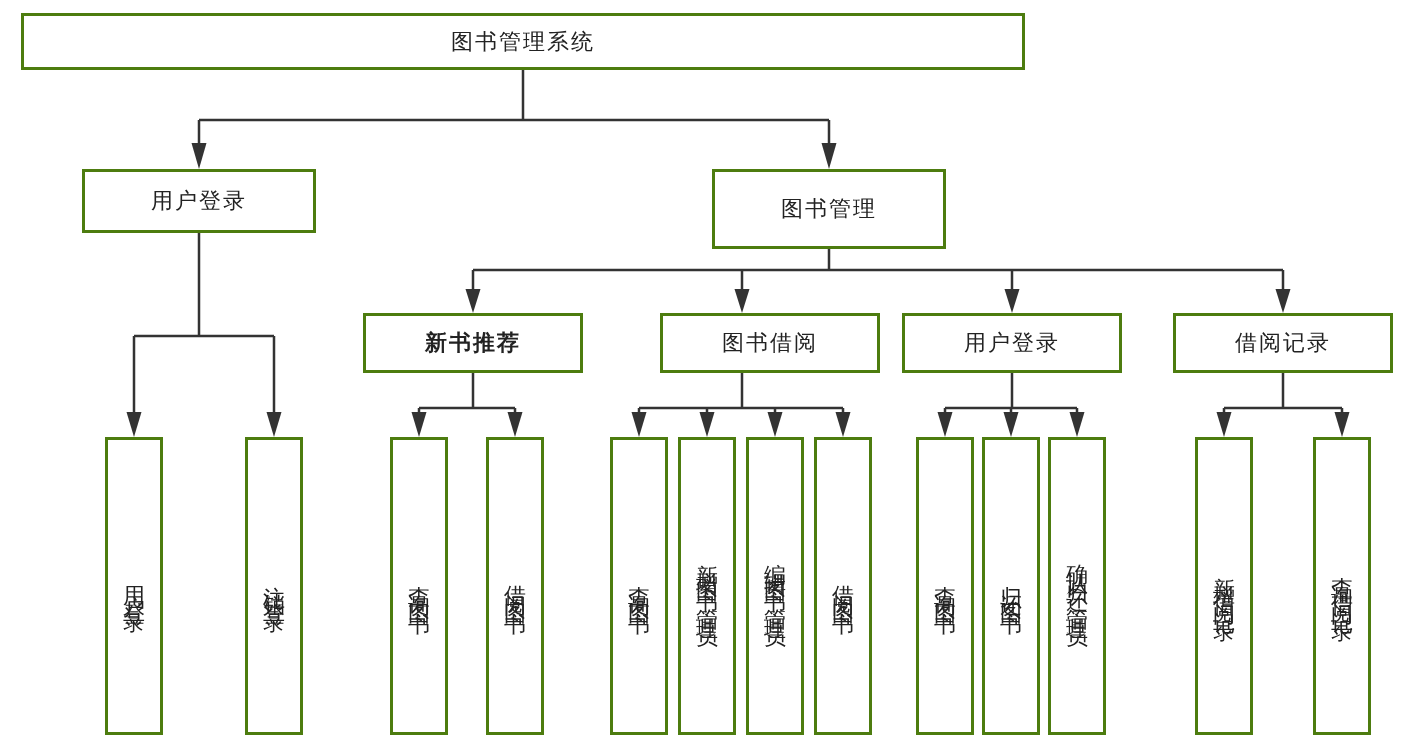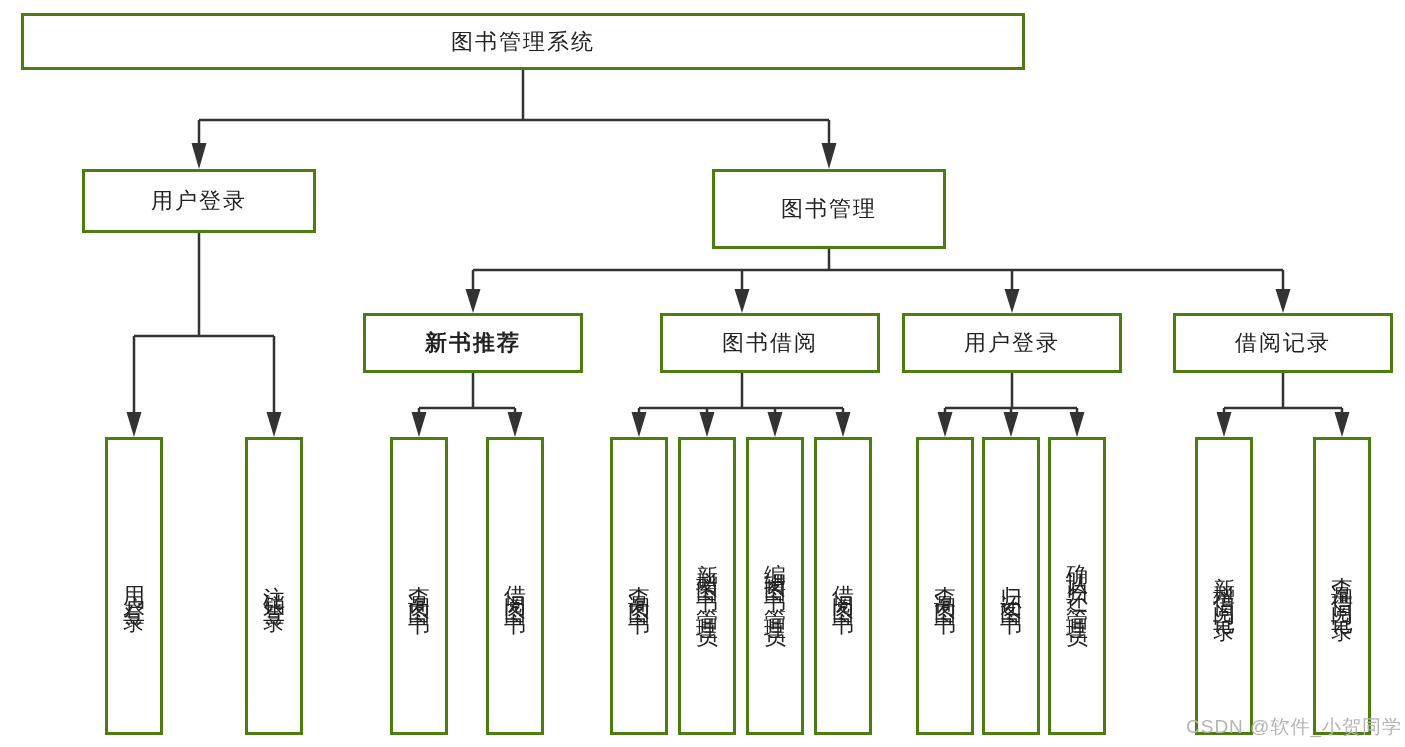--- a/index.html
+++ b/index.html
@@ -149,14 +149,13 @@
     <span>确认归还（管理员）</span>
     </div>
 
   <div class="node leaf" style="left:1195px; top:437px; width:58px; height:298px;">
     <span>新增借阅记录</span>
     </div>
   <div class="node leaf" style="left:1313px; top:437px; width:58px; height:298px;">
     <span>查询借阅记录</span>
     </div>
 
-  <div class="watermark">CSDN @软件_小贺同学</div>
 </div>
 
 </body></html>

